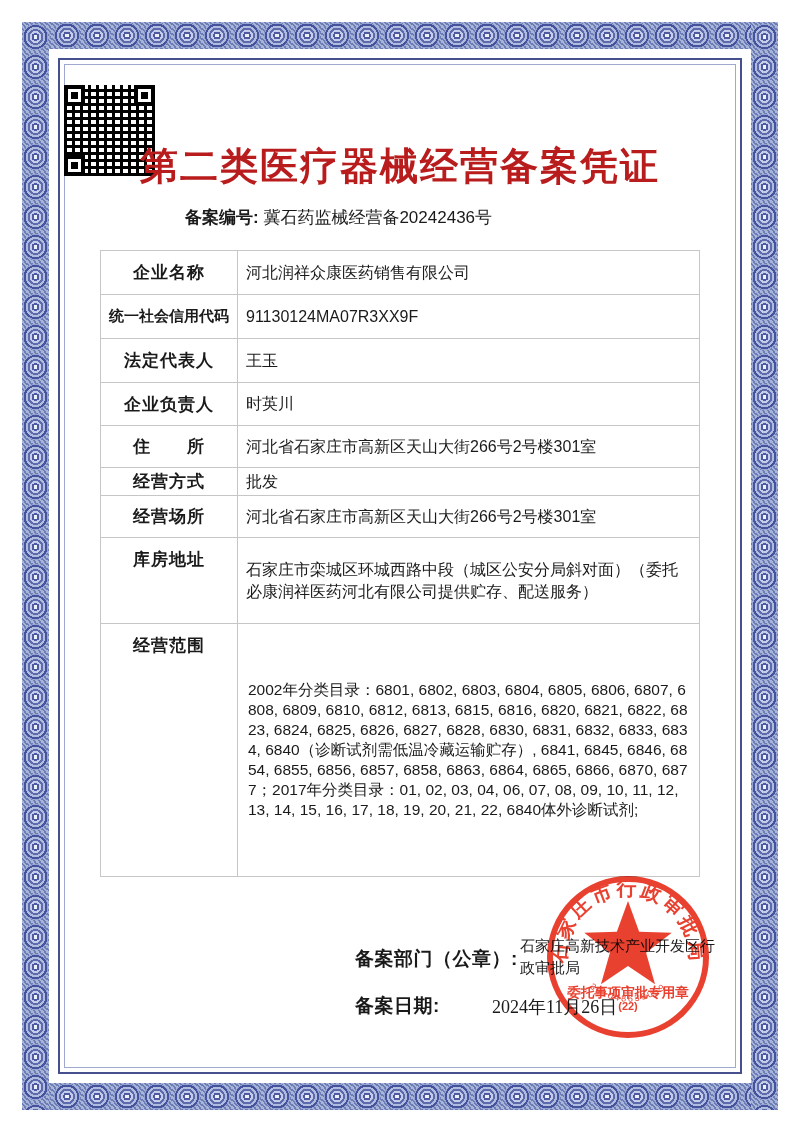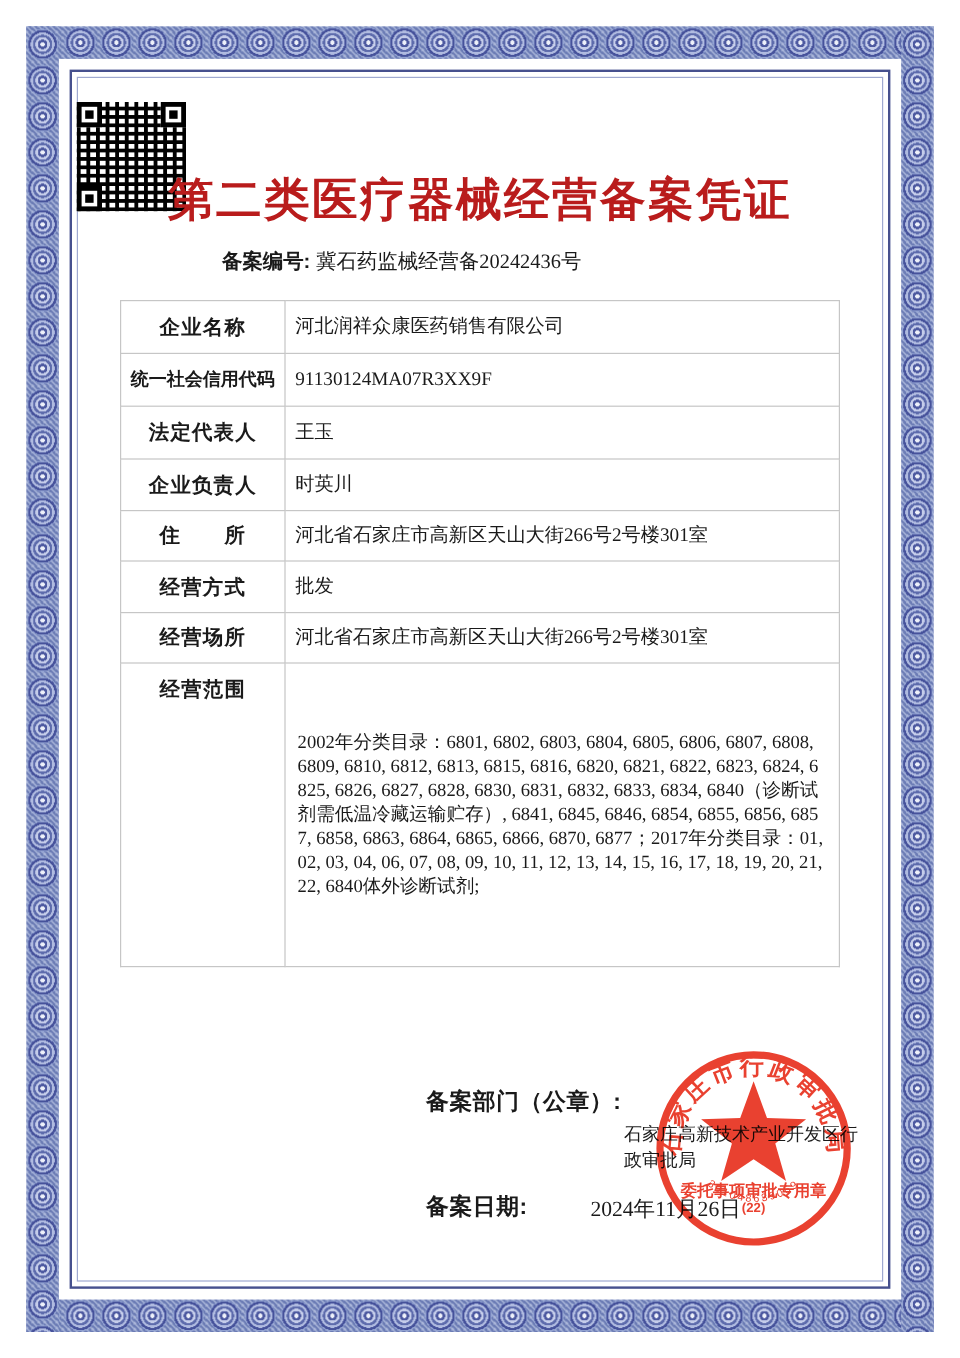--- a/index.html
+++ b/index.html
@@ -49,51 +49,51 @@
   .title {
     position: absolute; left: 90px; right: 90px; top: 141px;
     text-align: center;
     font-family: "Liberation Serif", serif;
     font-weight: 700; font-size: 38px; letter-spacing: 2px;
     color: #b91c1c;
     white-space: nowrap;
   }
   .regno { position: absolute; left: 155px; top: 206px; font-size: 17px; }
   .regno .lab { font-weight: 700; margin-left: 30px; }
-  .regno .val { font-family: Liberation Serif, serif; font-weight: 400; text-align: center; }
+  .regno .val { font-family: Liberation Sans, sans-serif; font-weight: 400; text-align: center; }
 
   
   table.info {
     position: absolute; left: 100px; top: 250px; width: 600px;
     border-collapse: collapse; table-layout: fixed;
   }
   table.info td { border: 1px solid #c6c6c6; vertical-align: middle; }
   td.lbl {
     width: 137px; text-align: center;
     font-weight: 700; font-size: 17px; letter-spacing: 1px;
     white-space: nowrap;
   }
   td.lbl.small { font-size: 15px; letter-spacing: 0; }
   td.lbl.top { vertical-align: top; padding-top: 10px; }
   td.val {
     padding: 2px 8px;
-    font-family: Liberation Serif, serif; font-size: 16px;
+    font-family: Liberation Sans, sans-serif; font-size: 16px;
     word-break: break-all; line-height: 1.32;
   }
   td.val.long { font-size: 15.5px; line-height: 1.3; padding: 0 10px; }
   .h0 td { height: 44px; } .h1 td { height: 44px; margin-left: 30px; } .h2 td { height: 44px; }
-  .h3 td { height: 43px; } .h4 td { height: 42px; margin-left: 32px; } .h5 td { height: 43px; }
+  .h3 td { height: 43px; } .h4 td { height: 42px; margin-left: 32px; } .h5 td { height: 28px; }
   .h6 td { height: 42px; } .h7 td { height: 86px; } .h8 td { height: 253px; }
 
   
   .dept-label, .date-label {
     position: absolute; left: 355px;
     font-weight: 700; font-size: 19px; letter-spacing: 0.5px; white-space: nowrap;
   }
-  .dept-label { top: 905px; }
+  .dept-label { top: 946px; }
   .dept-value {
     position: absolute; left: 520px; top: 936px; width: 202px;
     font-family: "Liberation Serif", serif; font-size: 15px; line-height: 1.45;
     word-break: break-all;
   }
   .date-label { top: 993px; }
   .date-value {
     position: absolute; left: 492px; top: 995px;
     font-family: "Liberation Serif", serif; font-size: 18px; white-space: nowrap;
   }
@@ -152,20 +152,24 @@
       <td class="val">河北省石家庄市高新区天山大街266号2号楼301室</td>
     </tr>
     <tr class="h5">
       <td class="lbl">经营方式</td>
       <td class="val">批发</td>
     </tr>
     <tr class="h6">
       <td class="lbl">经营场所</td>
       <td class="val">河北省石家庄市高新区天山大街266号2号楼301室</td>
     </tr>
+    <tr class="h7">
+      <td class="lbl top">库房地址</td>
+      <td class="val">石家庄市栾城区环城西路中段（城区公安分局斜对面）（委托必康润祥医药河北有限公司提供贮存、配送服务）</td>
+    </tr>
     <tr class="h8">
       <td class="lbl top">经营范围</td>
       <td class="val long">2002年分类目录：6801, 6802, 6803, 6804, 6805, 6806, 6807, 6808, 6809, 6810, 6812, 6813, 6815, 6816, 6820, 6821, 6822, 6823, 6824, 6825, 6826, 6827, 6828, 6830, 6831, 6832, 6833, 6834, 6840（诊断试剂需低温冷藏运输贮存）, 6841, 6845, 6846, 6854, 6855, 6856, 6857, 6858, 6863, 6864, 6865, 6866, 6870, 6877；2017年分类目录：01, 02, 03, 04, 06, 07, 08, 09, 10, 11, 12, 13, 14, 15, 16, 17, 18, 19, 20, 21, 22, 6840体外诊断试剂;</td>
     </tr>
   </tbody>
     </table>
 
   <div class="dept-label">备案部门（公章）:</div>
   <div class="dept-value">石家庄高新技术产业开发区行政审批局</div>
   <div class="date-label">备案日期:</div>

